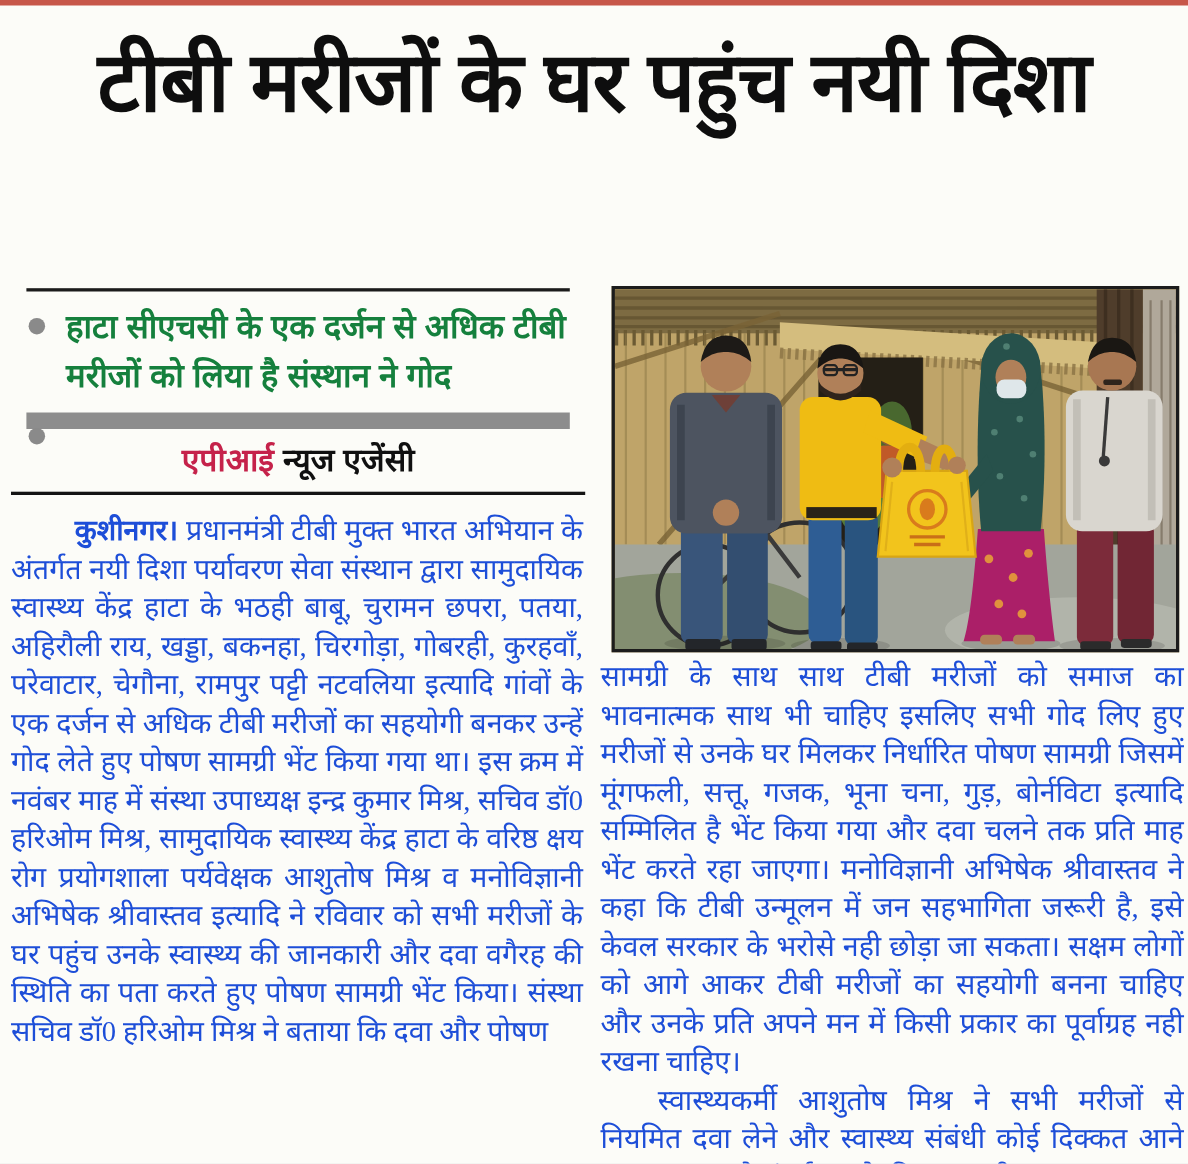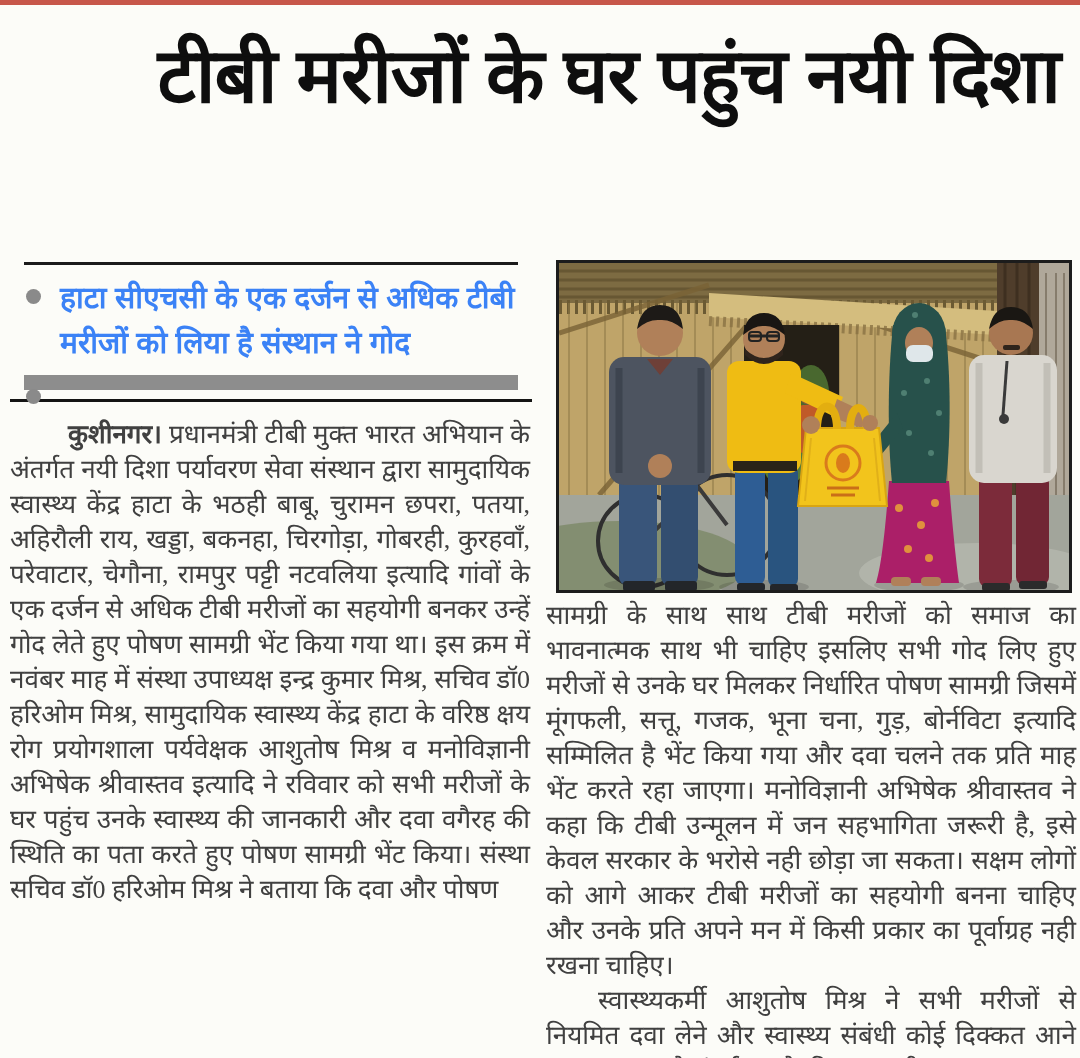--- a/index.html
+++ b/index.html
@@ -13,21 +13,21 @@
     font-family:"Liberation Serif", serif;
     color:#111;
   }
   .top-accent {
     position:absolute; top:0; left:0;
     width:1080px; height:5px;
     background:var(--top-bar, #c7574a);
   }
   .headline {
     position:absolute; top:26px; left:20px; width:1040px;
-    text-align:right;
+    text-align:center;
     font-family:"Liberation Sans", sans-serif;
     font-weight:900;
     font-size:76px;
     line-height:100px;
     letter-spacing:-1px;
     color:var(--headline-ink, #0e0e0e);
   }
   
   .col-left {
     position:absolute; top:262px; left:10px; width:522px;
@@ -40,21 +40,21 @@
     list-style:none;
     margin:10px 6px 0 14px;
   }
   .highlights li {
     position:relative;
     padding-left:36px;
     font-family:"Liberation Sans", sans-serif;
     font-weight:700;
     font-size:30px;
     line-height:45px;
-    color:#3b82f6;
+    color:#15803d;
     margin-bottom:10px;
   }
   .bullet-dot {
     position:absolute; left:2px; top:14px;
     width:15px; height:15px; border-radius:50%;
     background:#8a8a8a;
   }
   .divider-bar {
     height:15px;
     margin:8px 14px 0 14px;
@@ -71,21 +71,21 @@
   }
   .byline .agency { color:var(--agency-red, #c5224a); }
   .rule-byline {
     border-top:3px solid #141414;
     margin-top:9px;
   }
   .body-text {
     font-size:26px;
     line-height:35px;
     text-align:justify;
-    color:#404040;
+    color:#1d4ed8;
   }
   .col-left .body-text { margin:15px 2px 0 0; }
   .col-left .body-text p { text-indent:58px; }
   .dateline { font-weight:700; }
   
   .photo-frame {
     position:absolute; top:260px; left:556px;
     width:516px; height:333px;
     border:3px solid #1c1c1c;
     background:#bfa469;
@@ -115,20 +115,23 @@
         <span class="bullet-dot"></span>
         <span>हाटा सीएचसी के एक दर्जन से अधिक टीबी मरीजों को लिया है संस्थान ने गोद</span>
       </li>
       <li>
         <span class="bullet-dot"></span>
       </li>
     </ul>
 
     <div class="divider-bar"></div>
 
+    <div class="byline">
+      <span class="agency">एपीआई</span><span> न्यूज एजेंसी</span>
+    </div>
 
     <div class="rule-byline"></div>
 
     <div class="body-text">
       <p><span class="dateline">कुशीनगर।</span><span> प्रधानमंत्री टीबी मुक्त भारत अभियान के अंतर्गत नयी दिशा पर्यावरण सेवा संस्थान द्वारा सामुदायिक स्वास्थ्य केंद्र हाटा के भठही बाबू, चुरामन छपरा, पतया, अहिरौली राय, खड्डा, बकनहा, चिरगोड़ा, गोबरही, कुरहवाँ, परेवाटार, चेगौना, रामपुर पट्टी नटवलिया इत्यादि गांवों के एक दर्जन से अधिक टीबी मरीजों का सहयोगी बनकर उन्हें गोद लेते हुए पोषण सामग्री भेंट किया गया था। इस क्रम में नवंबर माह में संस्था उपाध्यक्ष इन्द्र कुमार मिश्र, सचिव डॉ0 हरिओम मिश्र, सामुदायिक स्वास्थ्य केंद्र हाटा के वरिष्ठ क्षय रोग प्रयोगशाला पर्यवेक्षक आशुतोष मिश्र व मनोविज्ञानी अभिषेक श्रीवास्तव इत्यादि ने रविवार को सभी मरीजों के घर पहुंच उनके स्वास्थ्य की जानकारी और दवा वगैरह की स्थिति का पता करते हुए पोषण सामग्री भेंट किया। संस्था सचिव डॉ0 हरिओम मिश्र ने बताया कि दवा और पोषण</span></p>
     </div>
   </div>
 
   <div class="photo-frame" role="img" aria-label="फूस की झोपड़ी के सामने चार लोग: पीली टी-शर्ट पहने व्यक्ति मास्क लगाए महिला को पीला पोषण सामग्री बैग भेंट करते हुए, साथ में जैकेट और सफेद शर्ट पहने दो अन्य व्यक्ति">
     <svg viewBox="0 0 510 327" preserveAspectRatio="none">

